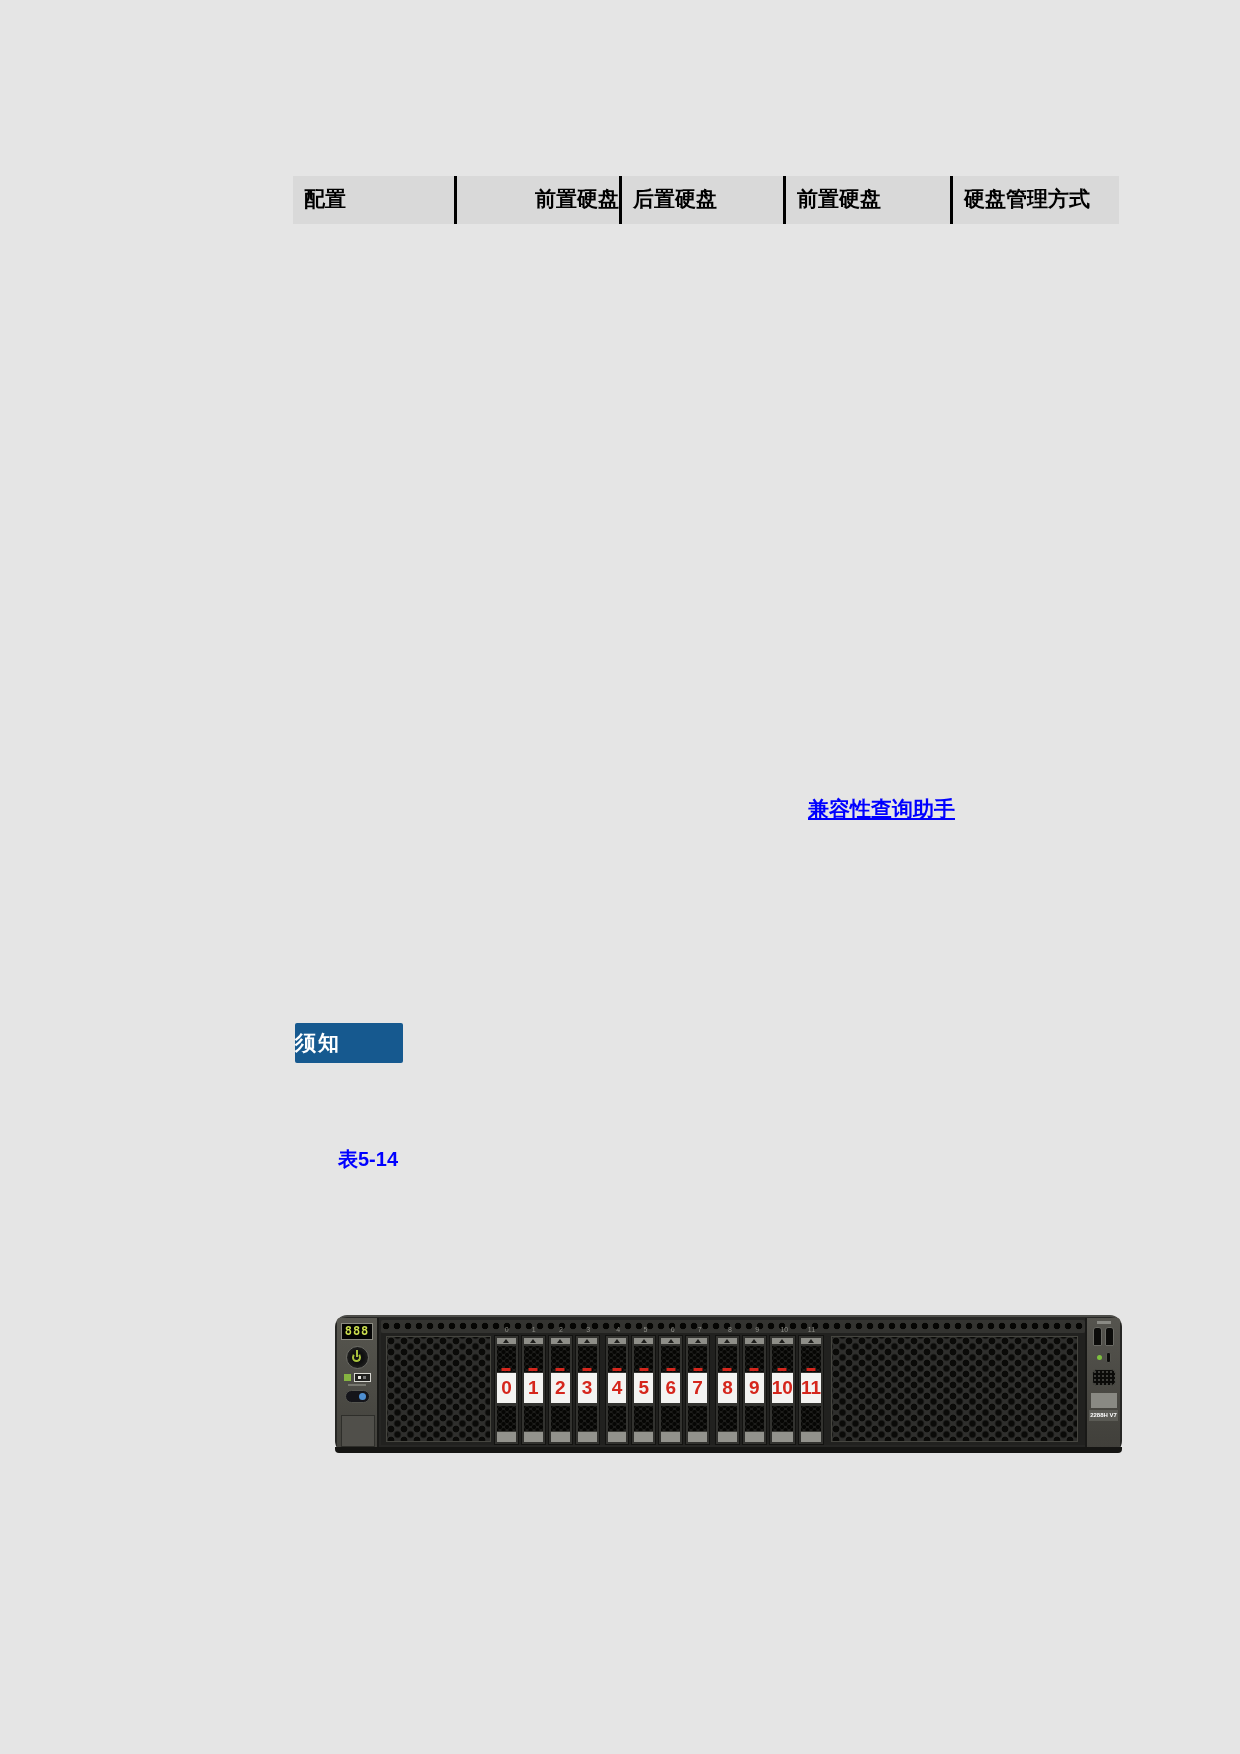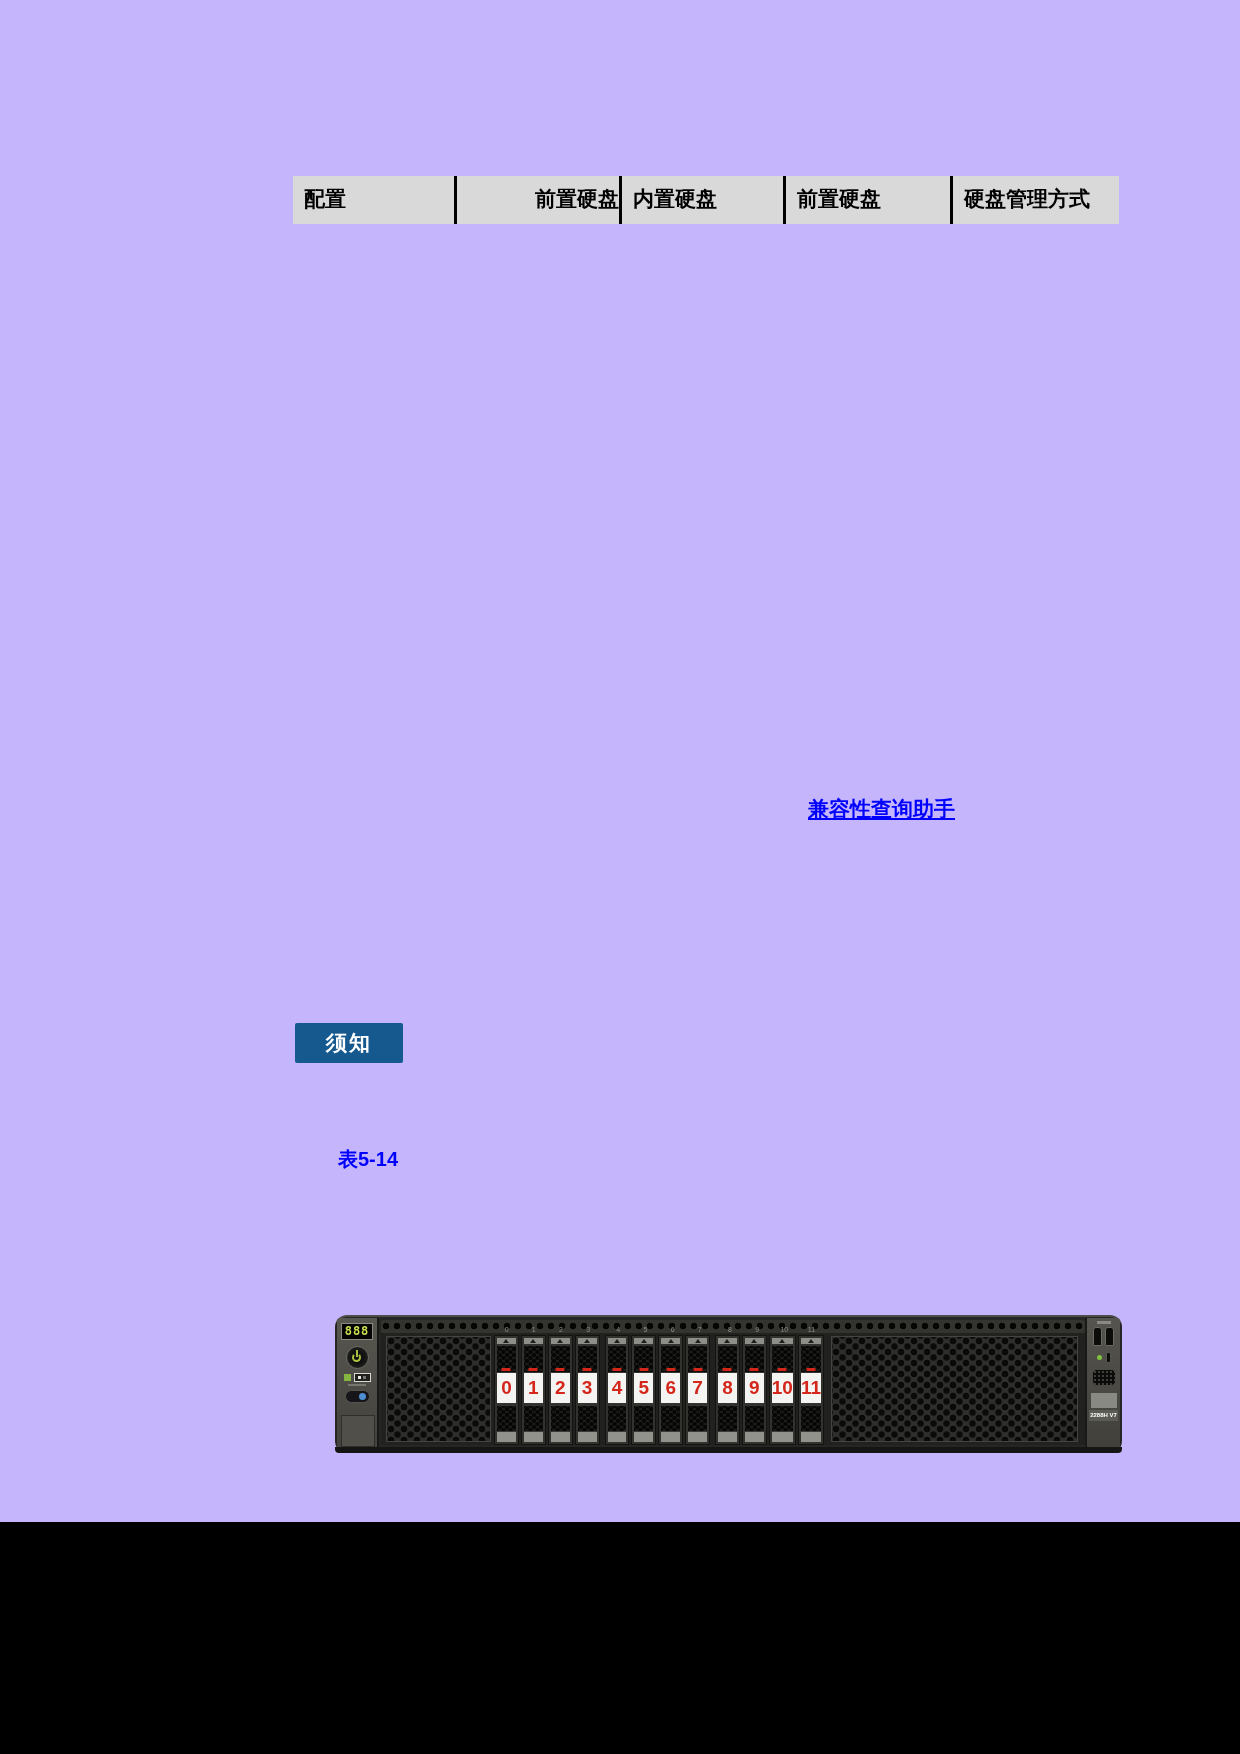--- a/index.html
+++ b/index.html
@@ -1,18 +1,18 @@
 <!DOCTYPE html>
 <html><head>
 <meta charset="utf-8">
 <style>
   * { margin:0; padding:0; box-sizing:border-box; }
   html,body { background:#000; }
   .page {
-    position:relative; width:1240px; height:1522px; background:#c4b5fd; overflow:hidden;
+    position:relative; width:1240px; height:1754px; background:#e5e5e5; overflow:hidden;
     font-family:"Liberation Sans", sans-serif;
   }
 
   
   .thead { position:absolute; left:293px; top:176px; display:flex; }
   .thead .cell {
     height:48px; background:#d9d9d9; color:#000; font-weight:bold; font-size:21px;
     line-height:46px; padding-left:11px; border-right:3px solid #000;
   }
   .cell.c0 { width:164px; } .cell.c1 { width:165px;text-align:right; } .cell.c2 { width:164px; }
@@ -25,21 +25,21 @@
   }
   .link-tableref {
     position:absolute; left:338px; top:1146px; color:#0000ff; font-size:20px;
     font-weight:bold; cursor:pointer;
   }
 
   
   .notice-badge {
     position:absolute; left:295px; top:1023px; width:108px; height:40px;
     background:#16598f; color:#fff; font-size:21px; font-weight:bold;
-    text-align:center; line-height:40px; border-radius:2px; letter-spacing:2px;
+    line-height:40px; border-radius:2px; letter-spacing:2px;
   }
 
   
   .server {
     position:absolute; left:335px; top:1315px; width:787px; height:138px;
     background:#262624; border-radius:12px; border-top:2px solid #4c4c48;
   }
   .server::after {
     content:""; position:absolute; left:0; bottom:0; width:100%; height:6px;
     background:#151513; border-radius:0 0 4px 4px;
@@ -166,21 +166,21 @@
   }
 </style>
 </head>
 <body>
 
 <div class="page">
 
   <div class="thead">
     <div class="cell c0">配置</div>
     <div class="cell c1">前置硬盘</div>
-    <div class="cell c2">内置硬盘</div>
+    <div class="cell c2">后置硬盘</div>
     <div class="cell c3">前置硬盘</div>
     <div class="cell c4">硬盘管理方式</div>
   </div>
 
   <span class="link-compat">兼容性查询助手</span>
 
   <div class="notice-badge">须知</div>
 
   <span class="link-tableref">表5-14</span>
 

